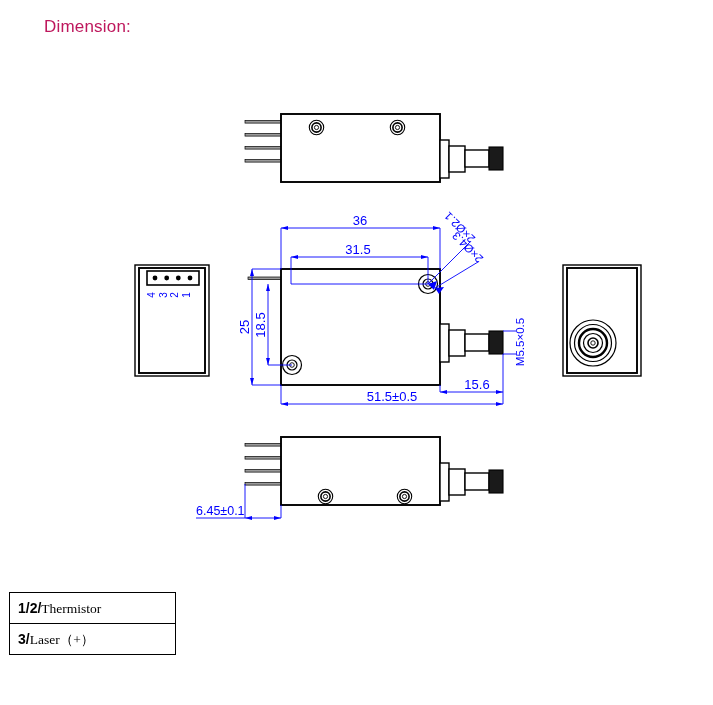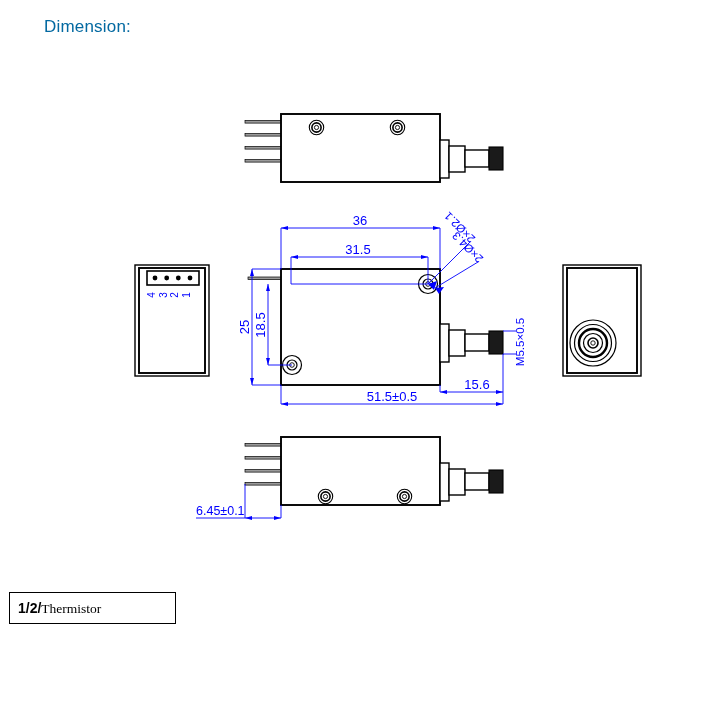--- a/index.html
+++ b/index.html
@@ -12,21 +12,21 @@
     height: 705px;
     position: relative;
     font-family: "Liberation Sans", sans-serif;
     overflow: hidden;
   }
   #page-title {
     position: absolute;
     left: 44px;
     top: 17px;
     font-size: 17px;
-    color: #0369a1;
+    color: #be185d;
     letter-spacing: 0.2px;
   }
   #drawing-canvas {
     position: absolute;
     left: 0;
     top: 0;
     width: 713px;
     height: 705px;
   }
   
@@ -250,14 +250,17 @@
     <text x="196" y="515" fill="#0000ff" font-family="Liberation Sans, sans-serif" font-size="12.5" text-anchor="start">6.45±0.1</text>
   </g>
 
 </svg>
 
 <table id="pin-table">
   <tbody>
     <tr>
       <td><span class="pin-num">1/2/</span><span class="pin-desc">Thermistor</span></td>
     </tr>
+    <tr>
+      <td><span class="pin-num">3/</span><span class="pin-desc">Laser（+）</span></td>
+    </tr>
   </tbody>
 </table>
 
 </body></html>

